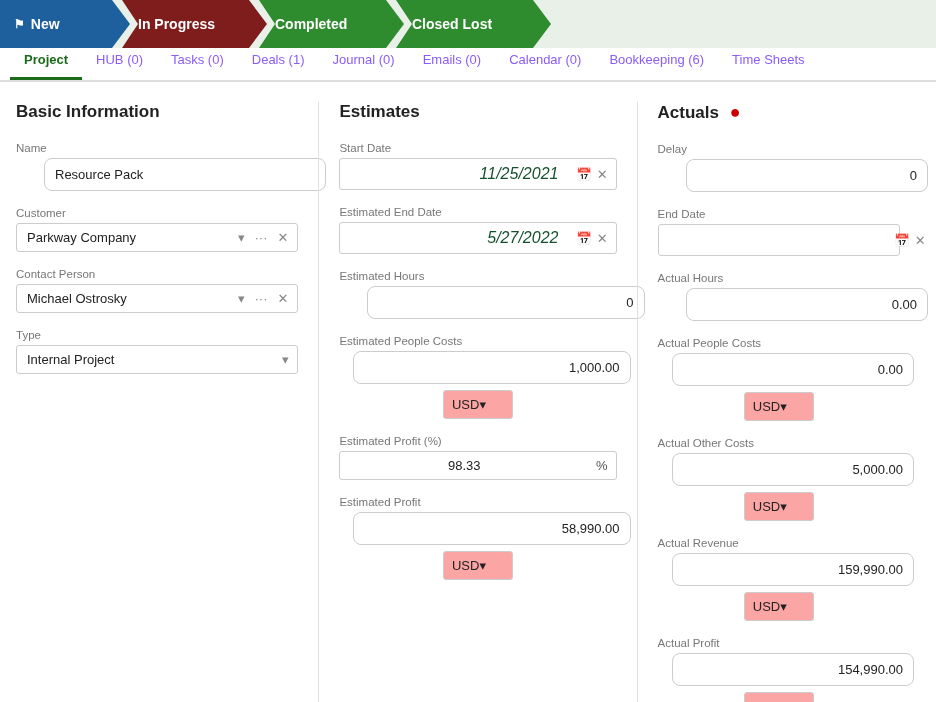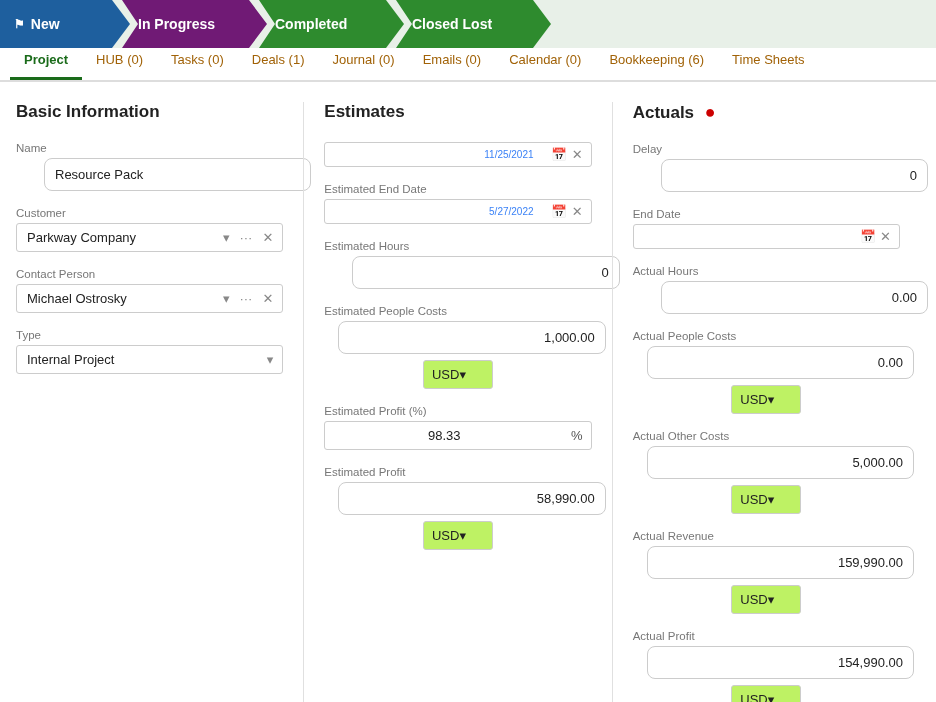--- a/index.html
+++ b/index.html
@@ -21,39 +21,39 @@
       color: white;
       position: relative;
       clip-path: polygon(0 0, calc(100% - 18px) 0, 100% 50%, calc(100% - 18px) 100%, 0 100%, 16px 50%);
       cursor: pointer;
     }
     .status-item:first-child {
       clip-path: polygon(0 0, calc(100% - 18px) 0, 100% 50%, calc(100% - 18px) 100%, 0 100%);
       padding-left: 14px;
     }
     .status-new { background: #1e5f9e; min-width: 130px; }
-    .status-inprogress { background: #701a75; min-width: 145px; margin-left: -8px; }
+    .status-inprogress { background: #7f1d1d; min-width: 145px; margin-left: -8px; }
     .status-completed { background: #2e8b2e; min-width: 145px; margin-left: -8px; }
     .status-closedlost { background: #2e8b2e; min-width: 155px; margin-left: -8px; }
 
     .flag-icon { margin-right: 6px; font-size: 12px; }
 
     
     .tabs-bar {
       display: flex;
       align-items: flex-end;
       background: white;
       border-bottom: 2px solid #ddd;
       padding: 0 10px;
       height: 34px;
     }
     .tab {
       padding: 10px 14px;
       font-size: 13px;
-      color: #a16207;
+      color: #8b5cf6;
       cursor: pointer;
       border-bottom: 3px solid transparent;
       white-space: nowrap;
     }
     .tab.active {
       color: #1a6b1a;
       border-bottom: 3px solid #1a6b1a;
       font-weight: 600;
     }
 
@@ -108,20 +108,21 @@
     .field-input-right {
       text-align: right;
     }
 
     .input-with-actions {
       display: flex;
       align-items: center;
       border: 1px solid #ccc;
       border-radius: 3px;
       background: white;
+      gap: 16px;
     }
     .input-with-actions input {
       flex: 1;
       border: none;
       padding: 6px 10px;
       font-size: 13px;
       color: #222;
       outline: none;
       background: transparent;
     }
@@ -144,25 +145,26 @@
       display: flex;
       align-items: center;
       border: 1px solid #ccc;
       border-radius: 3px;
       background: white;
     }
     .date-field input {
       flex: 1;
       border: none;
       padding: 6px 10px;
-      font-size: 10px;
-      color: #3b82f6;
+      font-size: 16px;
+      color: #14532d;
       outline: none;
       background: transparent;
       text-align: right;
+      font-style: italic;
     }
     .date-icons {
       display: flex;
       align-items: center;
       gap: 4px;
       padding: 0 8px;
       color: #888;
       font-size: 13px;
     }
 
@@ -173,21 +175,21 @@
       flex-direction: column;
     }
     .currency-row .field-input {
       flex: 1;
     }
     .currency-select {
       display: flex;
       align-items: center;
       border: 1px solid #ccc;
       border-radius: 3px;
-      background: #bef264;
+      background: #fca5a5;
       padding: 6px 8px;
       font-size: 13px;
       color: #222;
       gap: 0;
       min-width: 70px;
       cursor: pointer;
     }
 
     .percent-row {
       display: flex;
@@ -289,20 +291,21 @@
           <span class="action-btn">▾</span>
         </div>
       </div>
     </div>
   </div>
 
   <div class="section">
     <div class="section-title">Estimates</div>
 
     <div class="field-group">
+      <div class="field-label">Start Date</div>
       <div class="date-field">
         <input type="text" style="text-align: right;" value="11/25/2021">
         <div class="date-icons">
           <span style="cursor:pointer;">📅</span>
           <span style="cursor:pointer;">✕</span>
         </div>
       </div>
     </div>
 
     <div class="field-group">

